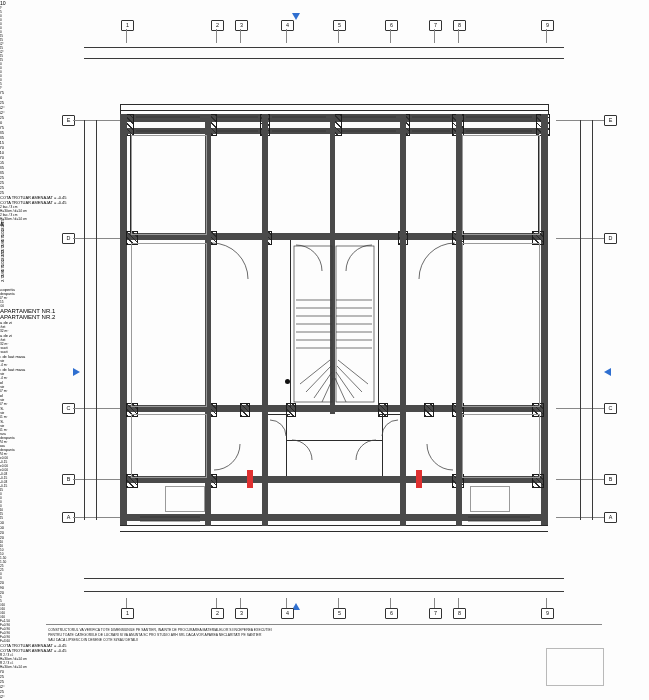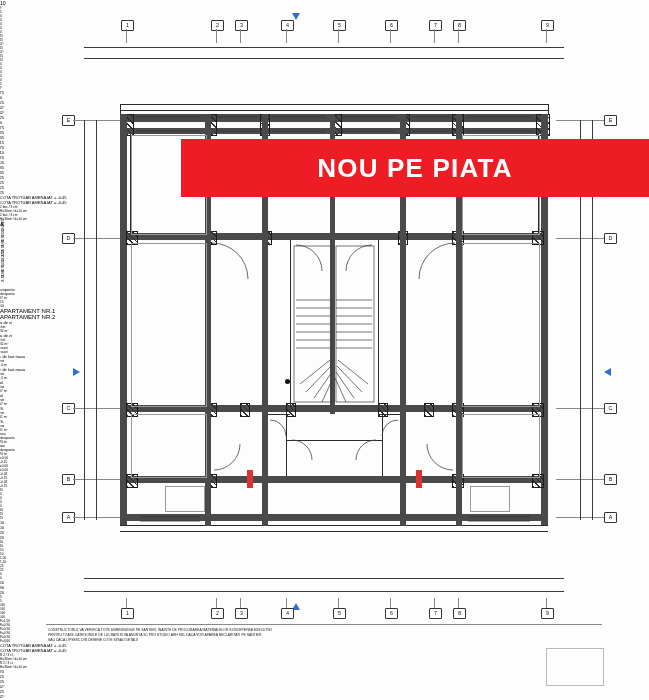--- a/index.html
+++ b/index.html
@@ -466,17 +466,14 @@
 
     <div class="ln h lt" style="left:46px;top:624px;width:556px"></div>
     <div class="note" style="left:48px;top:628px">CONSTRUCTORUL VA VERIFICA TOTE DIMENSIUNILE PE SANTIER, INAINTE DE PROCURAREA MATERIALELOR SI INCEPEREA EXECUTIEI
 PENTRU TOATE CATEGORIILE DE LUCRARI SI VA ANUNTA SC PRO STUDIO ARH SRL DACA VOR APAREA NECLARITATI PE SANTIER
 SAU DACA LIPSESC DIN DESENE COTE SI/SAU DETALII</div>
 
     <div class="frame" style="left:546px;top:648px;width:56px;height:36px"></div>
 
   </div>
 
-  <div id="banner">
-    <span>NOU PE PIATA</span>
-  </div>
 
 </div>
 
 </body></html>

